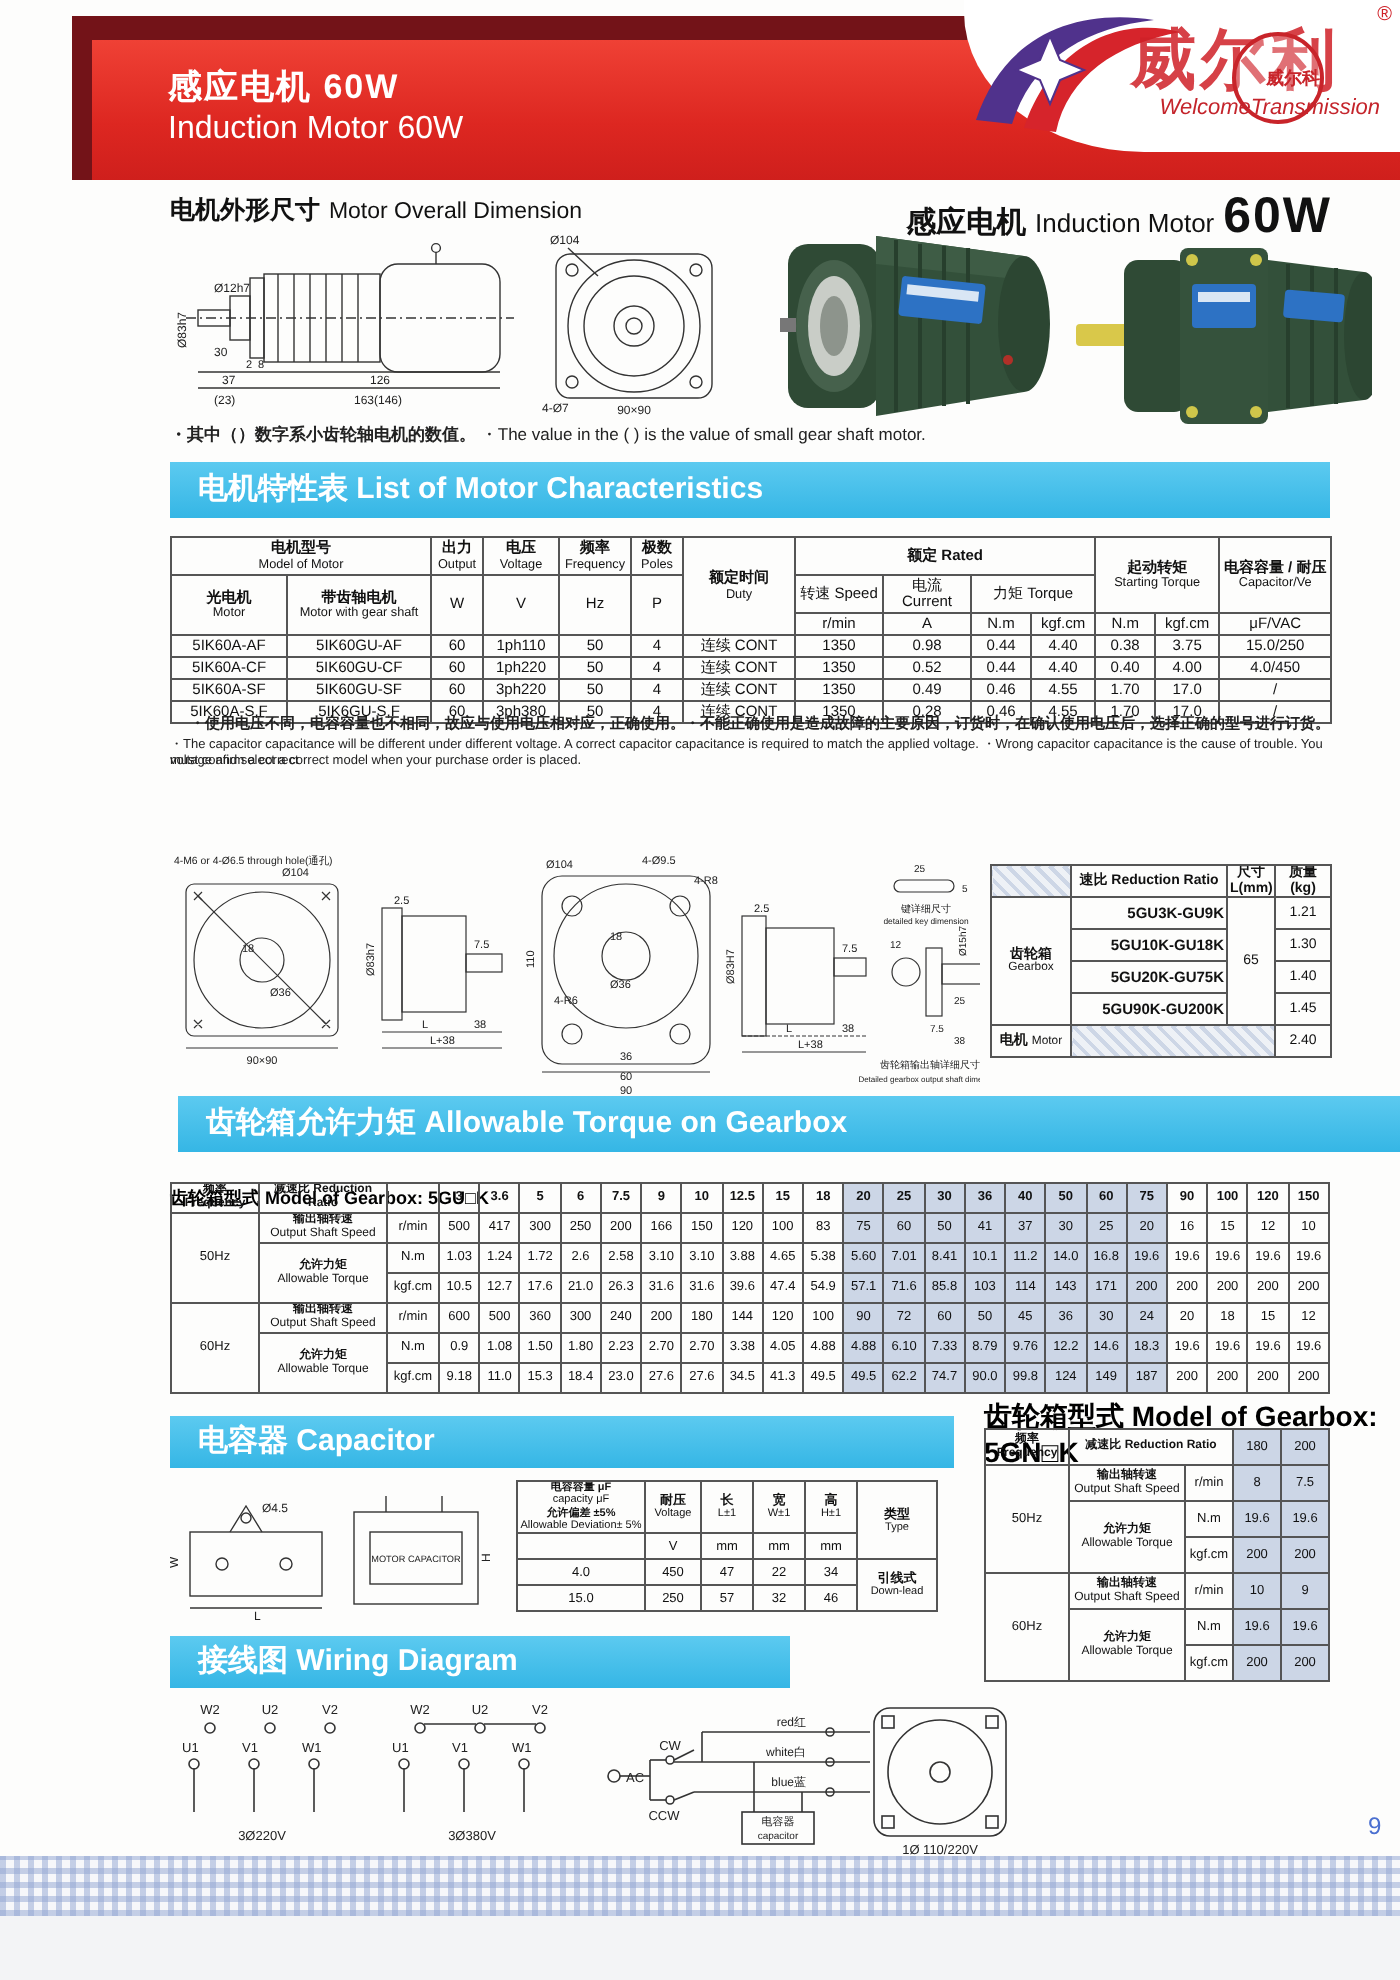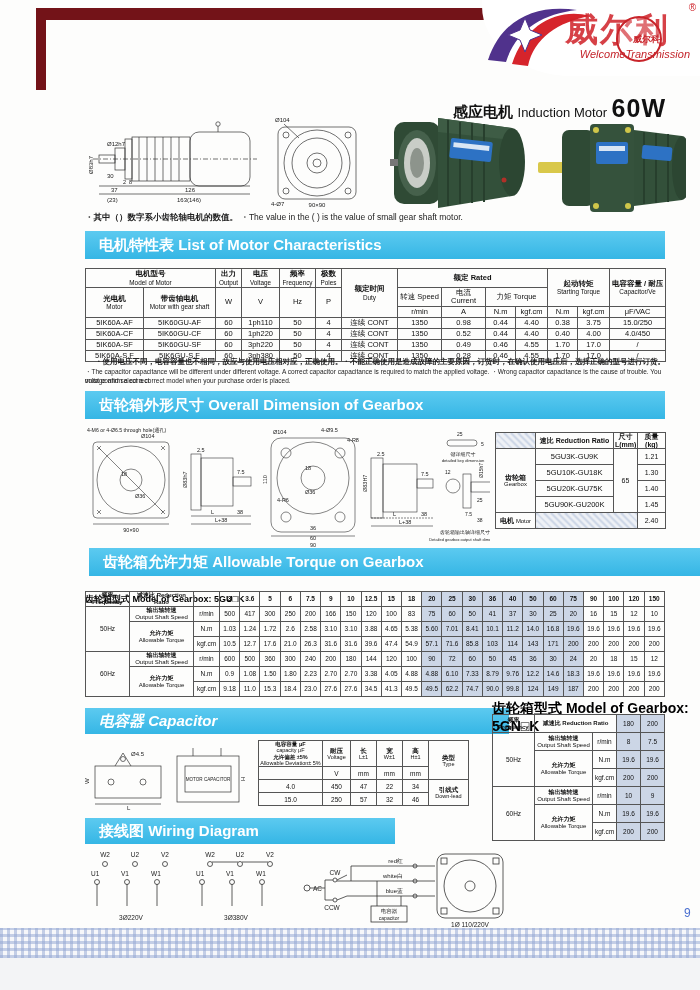--- a/index.html
+++ b/index.html
@@ -37,21 +37,21 @@
   #char-table td{height:10px;}
   #char-table .hr1 td{height:18px;}
   #char-table .hr2 td{height:18px;}
   #char-table .hr3 td{height:10px;}
   
   .note{color:#222;}
   
   #gbx-table{width:170px;font-size:7px;}
   #gbx-table td{height:15px;}
   .hatch{background:repeating-linear-gradient(45deg,#cdd6e6 0 2px,#eef1f6 2px 5px);}
-  .ratio-b{font-weight:normal;font-size:7.5px;}
+  .ratio-b{font-weight:bold;font-size:7.5px;text-align:right;}
   
   #torque-table{width:580px;font-size:6.5px;}
   #torque-table td{height:14px;padding:0;}
   #torque-table td.lbl{font-size:6px;}
   #torque-table .shade{background:#ccd6e6;}
   
   #cap-table{width:210px;font-size:6.5px;}
   #cap-table td{height:12px;}
   #cap-table .cap-head{font-size:5.5px;line-height:1.15;}
   
@@ -66,34 +66,42 @@
   #gingham{left:0;top:928px;width:700px;height:30px;background-color:#f6f7fa;background-image:repeating-linear-gradient(0deg,rgba(145,165,210,.5) 0 3px,transparent 3px 7px),repeating-linear-gradient(90deg,rgba(145,165,210,.5) 0 3px,transparent 3px 7px);}
   #below{left:0;top:958px;width:700px;height:32px;background:#f3f4f6;}
 </style>
 </head>
 <body>
 
 <div id="sheet">
 
   <div class="abs" id="top-strip"></div>
   <div class="abs" id="left-strip"></div>
+  <div class="abs" id="red-banner">
+    <div class="t1">感应电机 60W</div>
+    <div class="t2">Induction Motor 60W</div>
+  </div>
   <div class="abs" id="logo">
     <svg width="110" height="74" viewBox="0 0 110 74" style="position:absolute;left:0;top:0">
       <path d="M6,60 C20,18 55,4 95,10 C60,14 34,30 24,62 Z" fill="#50328c"></path>
       <path d="M30,64 C44,22 78,8 108,16 C76,22 52,38 46,66 Z" fill="#d6242b"></path>
       <path d="M38,30 l5,-12 5,12 12,5 -12,5 -5,12 -5,-12 -12,-5 Z" fill="#fff" stroke="#50328c" stroke-width="1"></path>
     </svg>
     <div class="big">威尔利</div>
     <div class="reg">®</div>
     <div id="stamp">
         <span>威尔科</span>
       </div>
     <div class="sub">WelcomeTransmission</div>
   </div>
 
+  <div class="abs" style="left:85px;top:96px;">
+    <span class="h-cn">电机外形尺寸</span>
+    <span class="h-en">Motor Overall Dimension</span>
+  </div>
   <div class="abs" id="product-title">
     <span class="cn">感应电机</span>
     <span class="en">Induction Motor</span>
     <span class="watt">60W</span>
   </div>
 
   <svg class="abs" style="left:85px;top:112px" width="300" height="97" viewBox="0 0 300 97">
     <g stroke="#333" stroke-width="0.7" fill="none">
       <line x1="8" y1="47" x2="172" y2="47" stroke-dasharray="5,2,1,2"></line>
       <rect x="14" y="43" width="16" height="8"></rect>
@@ -325,21 +333,20 @@
           <td>17.0</td>
           <td>/</td>
         </tr>
       </tbody>
   </table>
 
   <div class="abs note cn-b" style="left:85px;top:357px;width:580px;font-size:7.5px;text-align:right;">・使用电压不同，电容容量也不相同，故应与使用电压相对应，正确使用。・不能正确使用是造成故障的主要原因，订货时，在确认使用电压后，选择正确的型号进行订货。</div>
   <div class="abs note" style="left:85px;top:368px;width:580px;font-size:6.5px;">・The capacitor capacitance will be different under different voltage. A correct capacitor capacitance is required to match the applied voltage. ・Wrong capacitor capacitance is the cause of trouble. You must confirm a correct</div>
   <div class="abs note" style="left:85px;top:377px;width:580px;font-size:6.5px;">voltage and select a correct model when your purchase order is placed.</div>
 
-  <div class="abs banner" style="left:85px;top:391px;width:580px;">齿轮箱外形尺寸 Overall Dimension of Gearbox</div>
 
   <svg class="abs" style="left:85px;top:422px" width="405" height="125" viewBox="0 0 405 125">
     <g stroke="#333" stroke-width="0.6" fill="none">
       <rect x="8" y="20" width="76" height="76" rx="4"></rect>
       <circle cx="46" cy="58" r="34"></circle>
         <circle cx="46" cy="58" r="11"></circle>
       <line x1="14" y1="26" x2="78" y2="90"></line>
       <path d="M12,24 l4,4 M16,24 l-4,4 M76,24 l4,4 M80,24 l-4,4 M12,88 l4,4 M16,88 l-4,4 M76,88 l4,4 M80,88 l-4,4"></path>
       <line x1="8" y1="102" x2="84" y2="102"></line>
       <rect x="106" y="32" width="10" height="56"></rect>
@@ -650,21 +657,21 @@
           <td class="shade">149</td>
           <td class="shade">187</td>
           <td>200</td>
           <td>200</td>
           <td>200</td>
           <td>200</td>
         </tr>
   </tbody>
     </table>
 
-  <div class="abs banner" style="left:85px;top:708px;width:424px;height:26px;line-height:26px;font-style:italic;">电容器 Capacitor</div>
+  <div class="abs banner" style="left:85px;top:708px;width:392px;height:26px;line-height:26px;">电容器 Capacitor</div>
 
   <svg class="abs" style="left:85px;top:740px" width="165" height="72" viewBox="0 0 165 72">
     <g stroke="#333" stroke-width="0.7" fill="none">
       <rect x="10" y="26" width="66" height="32"></rect>
       <circle cx="26" cy="42" r="3"></circle>
         <circle cx="58" cy="42" r="3"></circle>
       <path d="M30,26 L38,13 L46,26"></path>
       <circle cx="38" cy="19" r="2.5"></circle>
       <line x1="10" y1="64" x2="76" y2="64"></line>
       <rect x="92" y="16" width="62" height="46"></rect>

